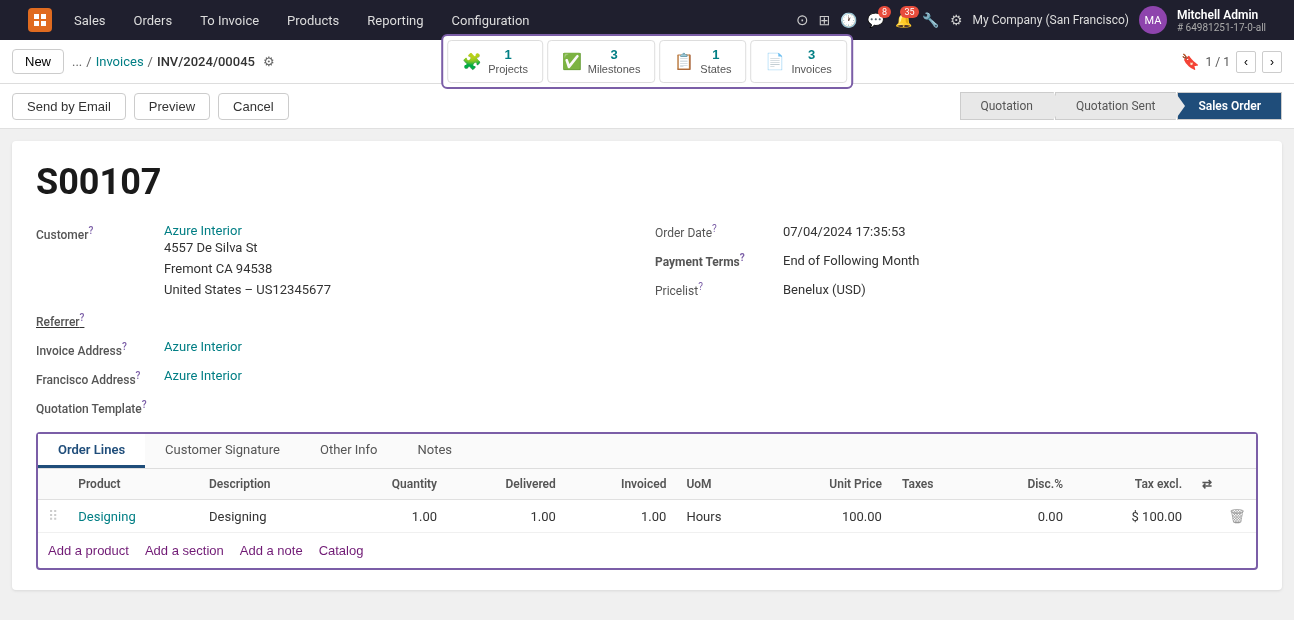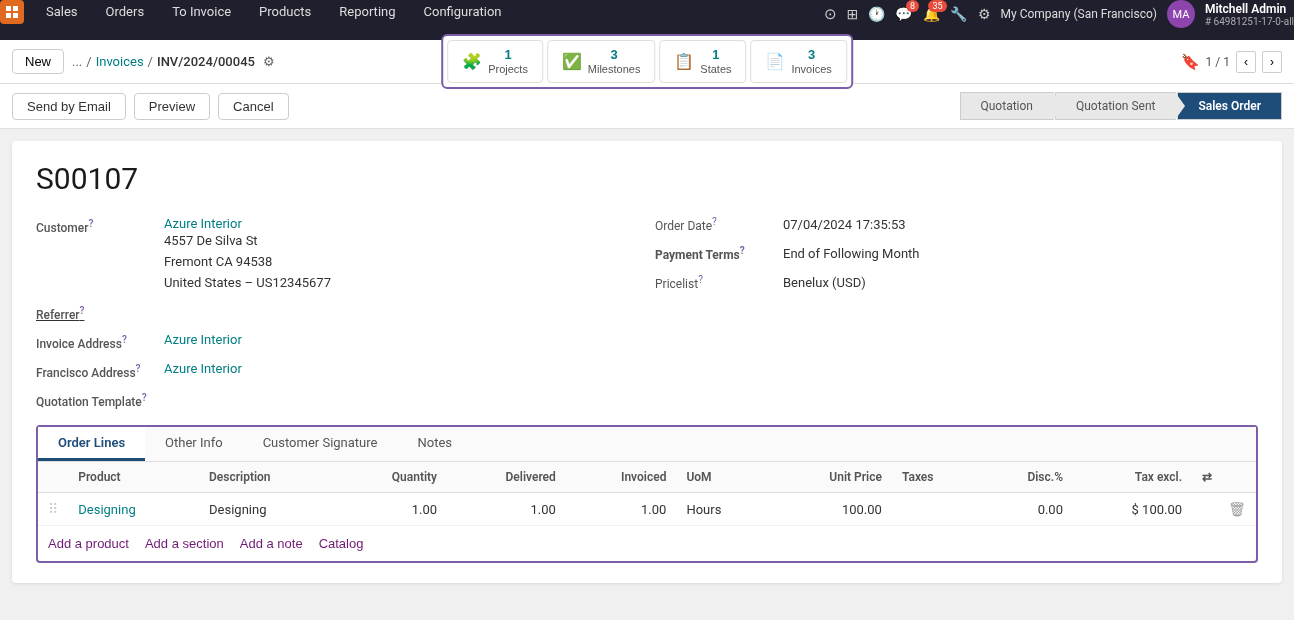--- a/index.html
+++ b/index.html
@@ -1,21 +1,21 @@
 <!DOCTYPE html>
 <html><head>
   <meta charset="utf-8">
   <style>
     * { box-sizing: border-box; margin: 0; padding: 0; }
     body { font-family: -apple-system, BlinkMacSystemFont, 'Segoe UI', Roboto, sans-serif; font-size: 13px; background: #f0f0f0; color: #333; }
 
     
     .top-nav {
-      display: flex; align-items: flex-start; background: #1f1f2e; color: #fff;
-      padding: 0 0; height: 40px; gap: 16px;
+      display: flex; align-items: center; background: #1f1f2e; color: #fff;
+      padding: 0 28px; height: 40px; gap: 16px;
     }
     .top-nav .logo { width: 24px; height: 24px; background: #e06b20; border-radius: 4px; display: flex; align-items: center; justify-content: center; }
     .top-nav .logo svg { width: 16px; height: 16px; }
     .nav-item { color: #ddd; cursor: pointer; font-size: 13px; padding: 4px 6px; border-radius: 3px; }
     .nav-right { margin-left: auto; display: flex; align-items: center; gap: 10px; }
     .nav-icon { color: #ccc; cursor: pointer; font-size: 14px; position: relative; }
     .badge { background: #e74c3c; color: #fff; border-radius: 10px; font-size: 9px; padding: 1px 4px; position: absolute; top: -6px; right: -6px; }
     .company-name { color: #ddd; font-size: 12px; }
     .user-avatar { width: 28px; height: 28px; border-radius: 50%; background: #8e44ad; display: flex; align-items: center; justify-content: center; color: #fff; font-size: 11px; }
     .user-info { display: flex; flex-direction: column; }
@@ -71,21 +71,21 @@
     .action-btn {
       padding: 5px 14px; font-size: 13px; border-radius: 4px; cursor: pointer;
       border: 1px solid #ccc; background: #fff; color: #333;
     }
 
     
     .main-content {
       background: #fff; margin: 12px 12px; border-radius: 4px;
       padding: 20px 24px; box-shadow: 0 1px 3px rgba(0,0,0,0.1);
     }
-    .record-title { font-size: 30px; font-weight: 400; color: #1a1a1a; margin-bottom: 20px; }
+    .record-title { font-size: 36px; font-weight: 700; color: #1a1a1a; margin-bottom: 20px; }
 
     
     .form-grid { display: grid; grid-template-columns: 1fr 1fr; gap: 12px 16px; margin-bottom: 16px; }
     .field-row { display: flex; align-items: flex-start; gap: 8px; }
     .field-label { font-size: 12px; color: #555; min-width: 120px; font-weight: 500; padding-top: 2px; }
     .field-label sup { color: #7b5ea7; font-size: 10px; }
     .field-value { font-size: 13px; color: #017e84; }
     .customer-addr { color: #333; line-height: 1.6; font-size: 13px; }
 
     
@@ -285,22 +285,22 @@
       <div class="right-field">
         <span class="right-label"><span>Pricelist</span><sup>?</sup></span>
         <span class="right-value">Benelux (USD)</span>
       </div>
     </div>
   </div>
 
   <div class="tabs-section">
     <div class="tabs-header">
       <div class="tab active">Order Lines</div>
+      <div class="tab">Customer Signature</div>
       <div class="tab">Other Info</div>
-      <div class="tab">Customer Signature</div>
       <div class="tab">Notes</div>
     </div>
 
     <div>
       <table class="order-table">
         <thead>
           <tr>
             <th style="width:20px;"></th>
             <th>Product</th>
             <th>Description</th>

